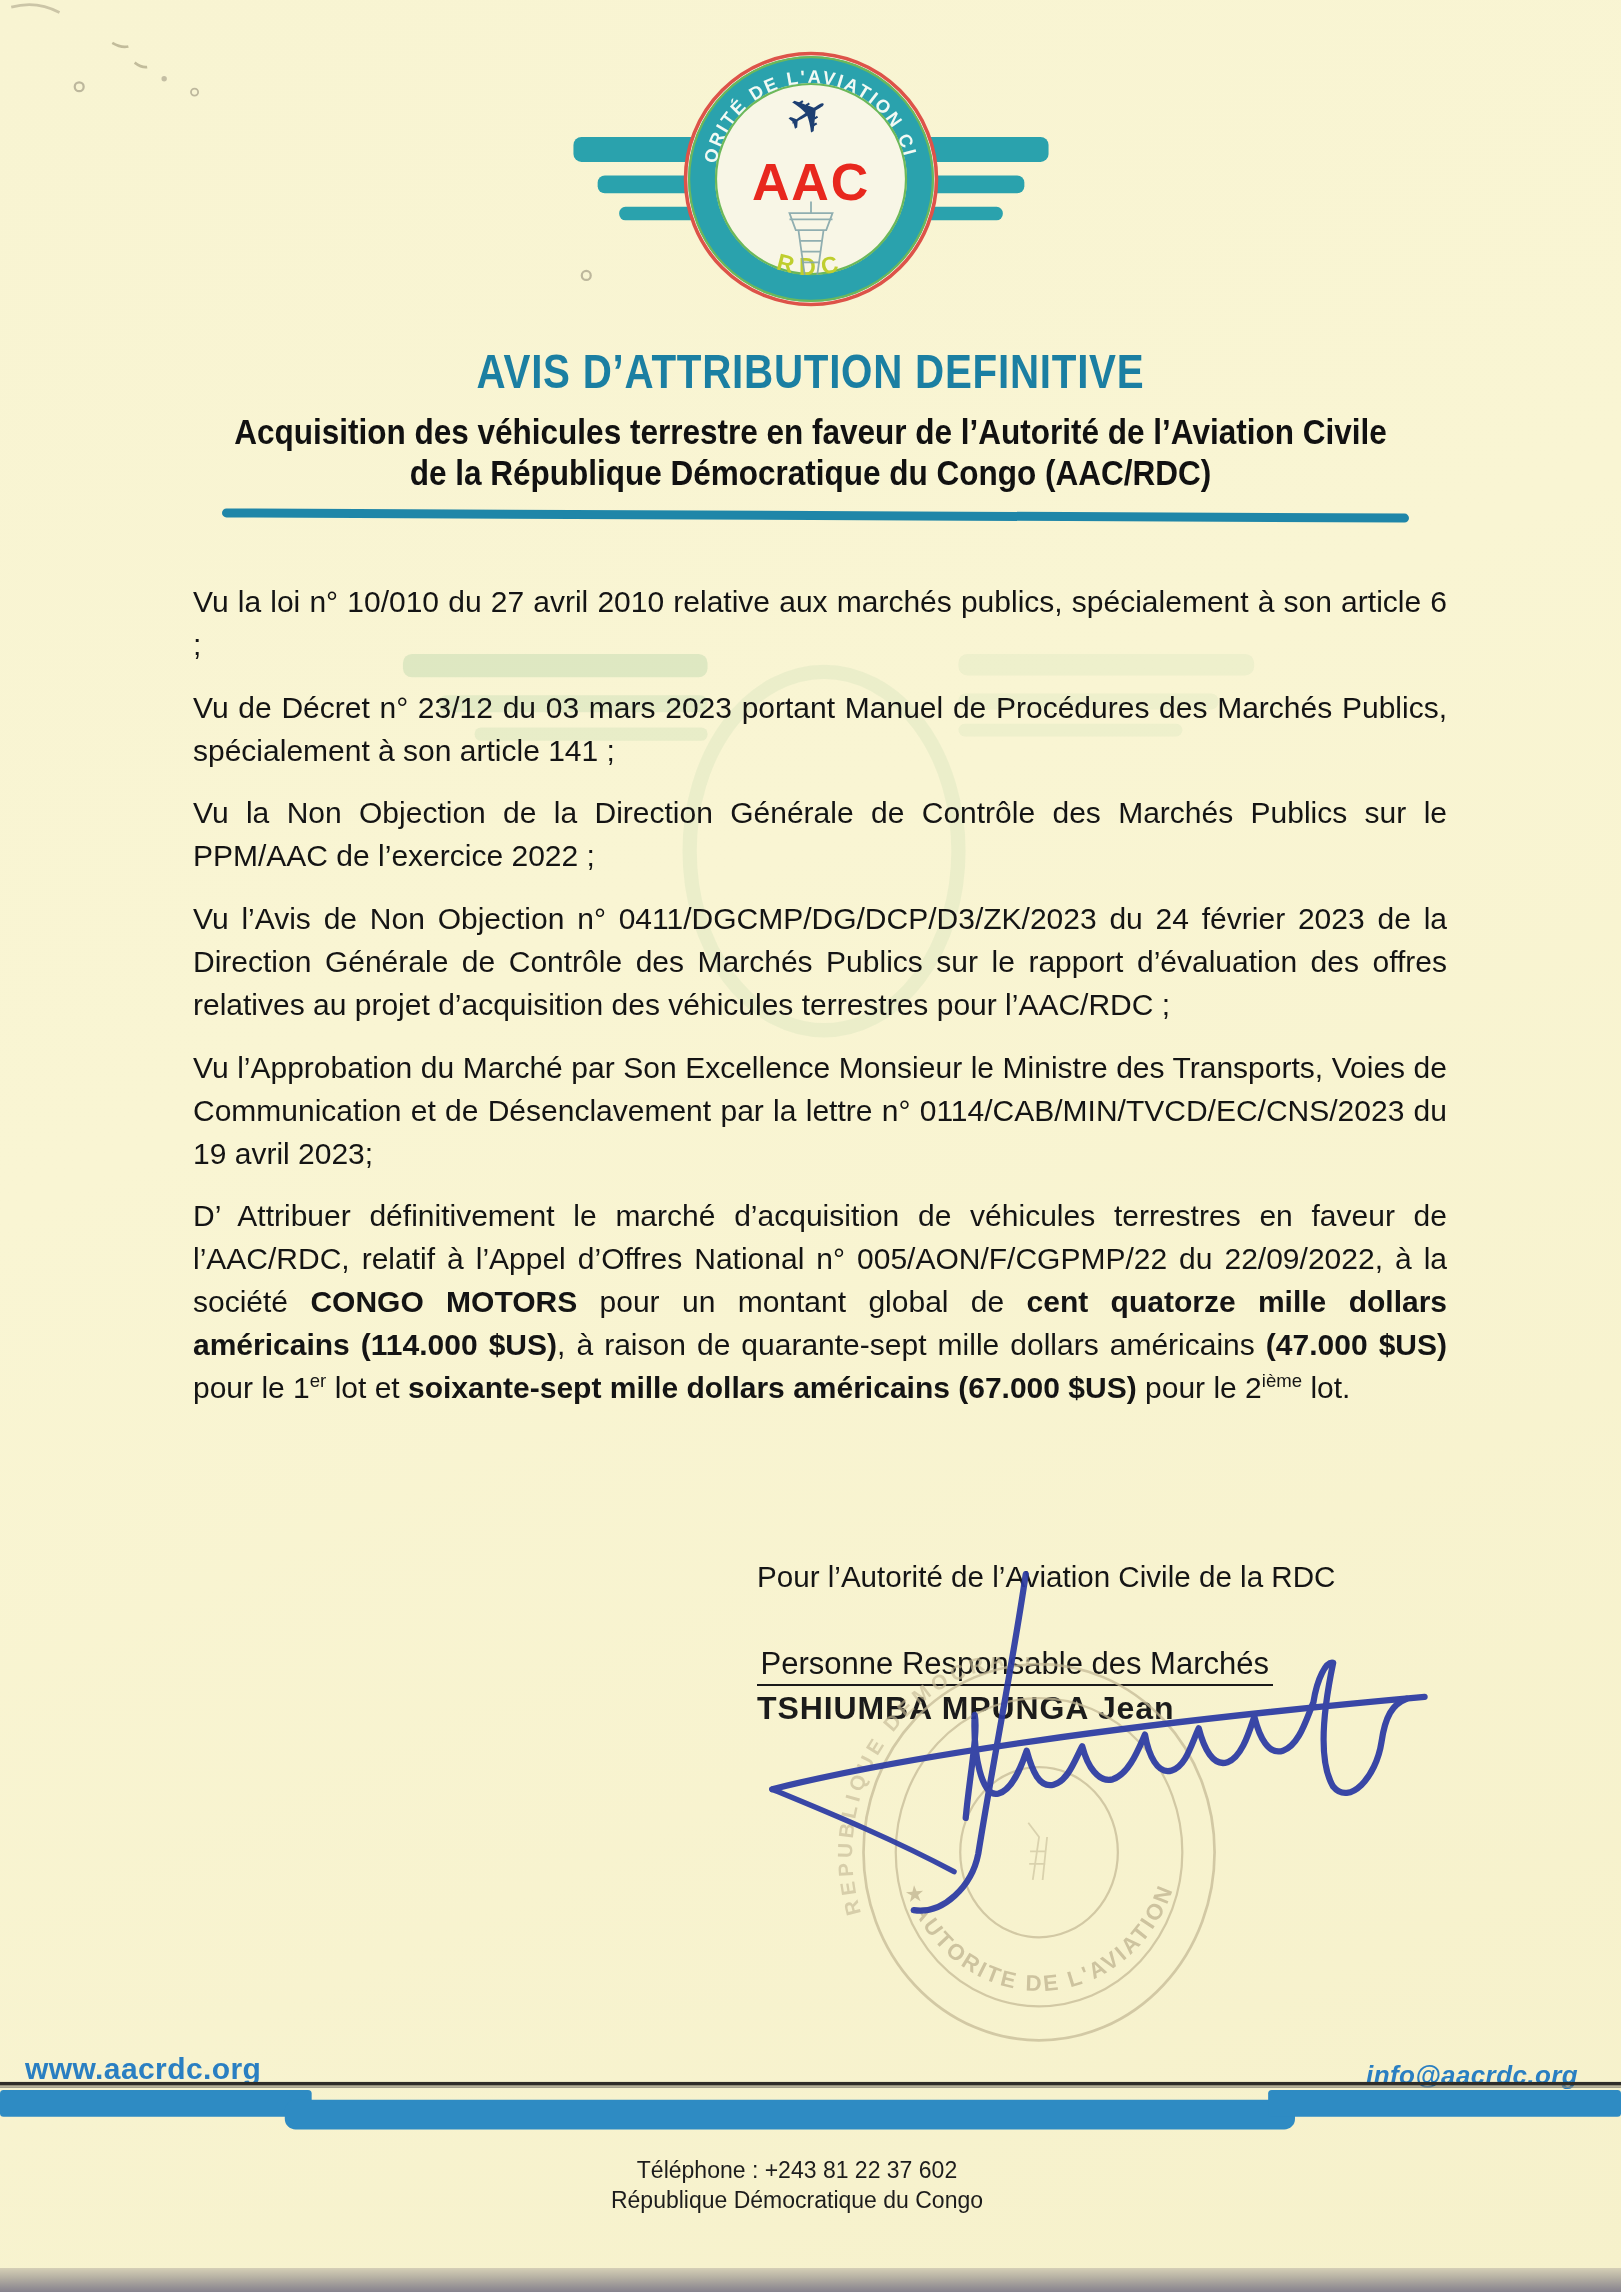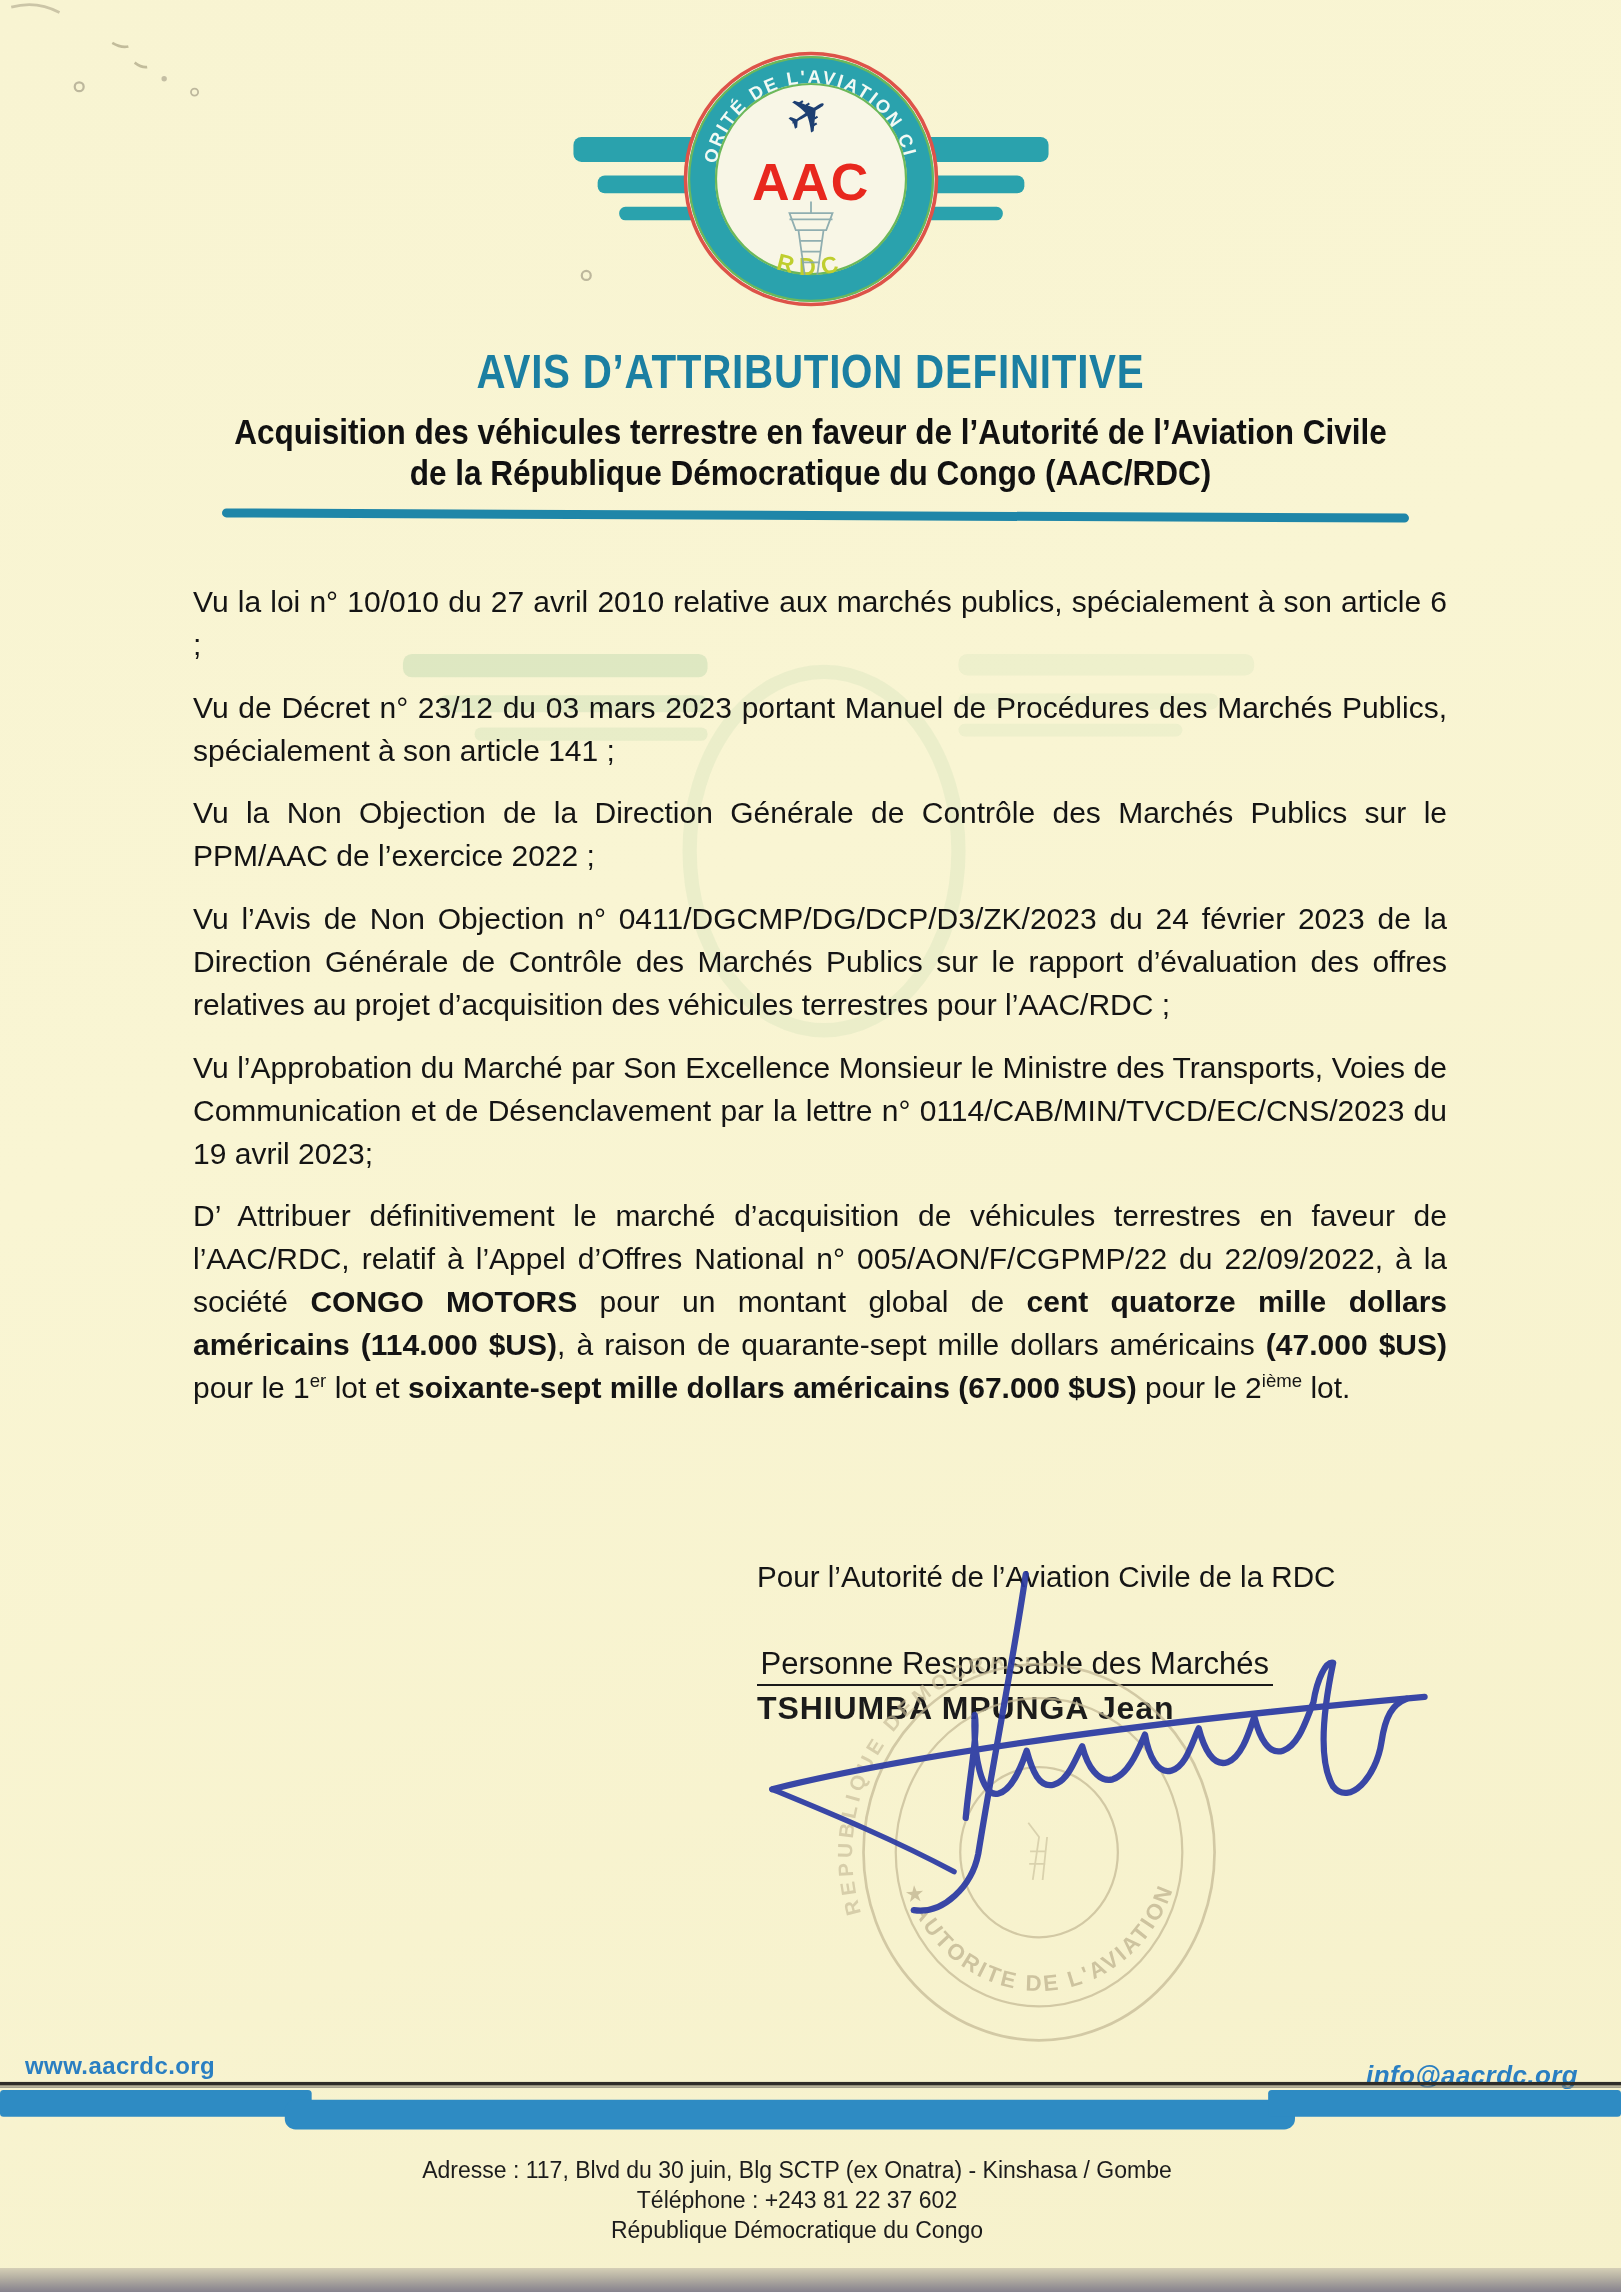--- a/index.html
+++ b/index.html
@@ -38,21 +38,21 @@
   .sup{vertical-align:super; font-size:0.62em; line-height:0;}
 
   
   .sig-block{ top:1560px; left:757px; width:654px; text-align:left; }
   .sig-for{font-size:29.6px; color:#151515;}
   .sig-role{display:inline-block; margin-top:52px; font-size:31px; color:#151515;
     border-bottom:2.7px solid #1a1a1a; padding:0 3.6px 1.8px 3.6px;}
   .sig-name{margin-top:4.5px; font-size:32px; font-weight:bold; letter-spacing:0.9px; color:#1b1b1b;}
 
   
-  .footer-web{ top:2052px; left:25px; font-size:24px; font-weight:bold; color:#2a7fc2; letter-spacing:0.4px;}
+  .footer-web{ top:2052px; left:25px; font-size:30px; font-weight:bold; color:#2a7fc2; letter-spacing:0.4px;}
   .footer-mail{ top:2060px; right:43px; font-size:26px; font-weight:bold; color:#2a7fc2; letter-spacing:0.4px;font-style:italic;}
   .footer-address{
     top:2155px; left:0; width:1594px; text-align:center;
     font-size:23px; line-height:30px; color:#1c1c1c;
   }
   .scan-strip{ top:2268px; left:0; width:1621px; height:25px;
     background:linear-gradient(#d5cfb6 0%,#b0aba0 45%,#827e8c 100%);}
 </style>
 </head>
 <body>
@@ -185,20 +185,19 @@
     <rect x="0" y="2" width="1810" height="4" fill="#2e2c28"></rect>
     <rect x="0" y="7" width="1810" height="1.5" fill="#8a8678"></rect>
     <g fill="#2e8bc3">
       <rect x="0" y="11" width="348" height="30" rx="4"></rect>
       <rect x="318" y="22" width="1128" height="33" rx="12"></rect>
       <rect x="1416" y="11" width="394" height="30" rx="4"></rect>
     </g>
   </svg>
 
   <div class="abs footer-address">
-    <div>Adresse : 117, Blvd du 30 juin, Blg SCTP (ex Onatra) - Kinshasa / Gombe</div>
     <div>Téléphone : +243 81 22 37 602</div>
     <div>République Démocratique du Congo</div>
   </div>
 
   <div class="abs scan-strip"></div>
 </div>
 
 
 </body></html>

